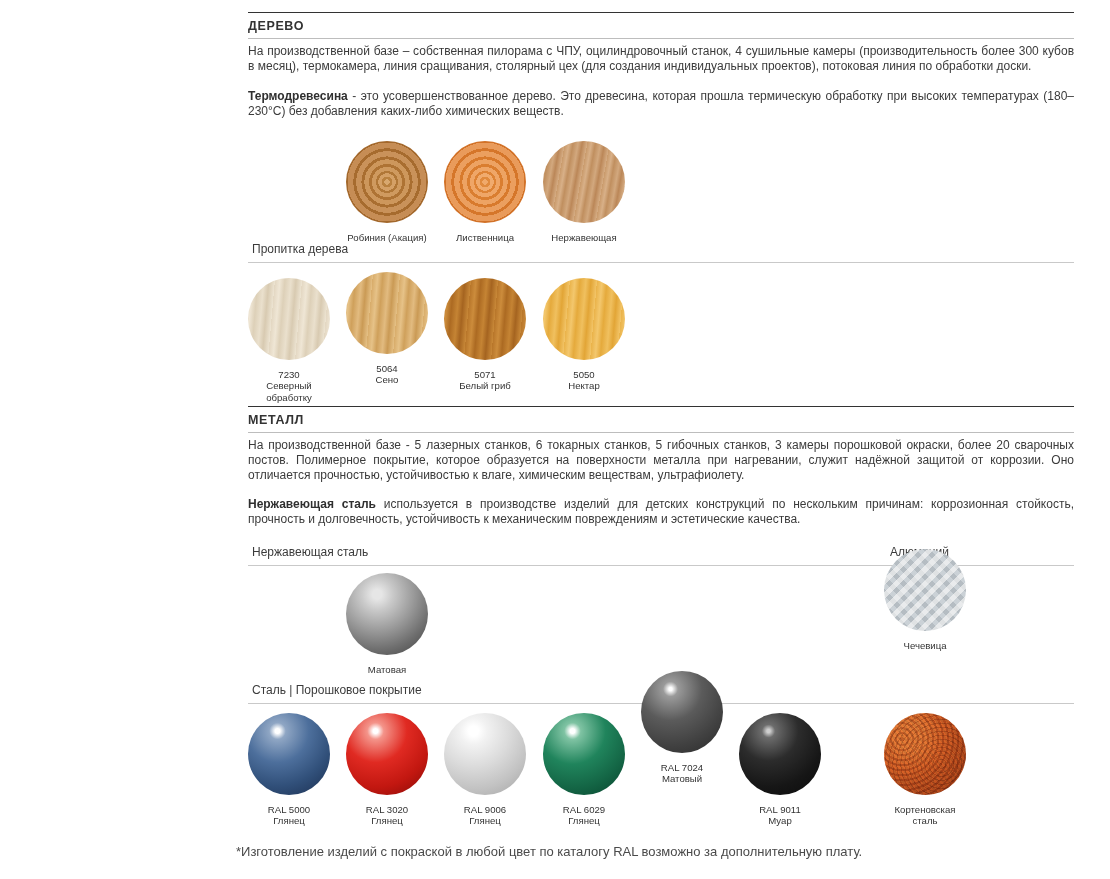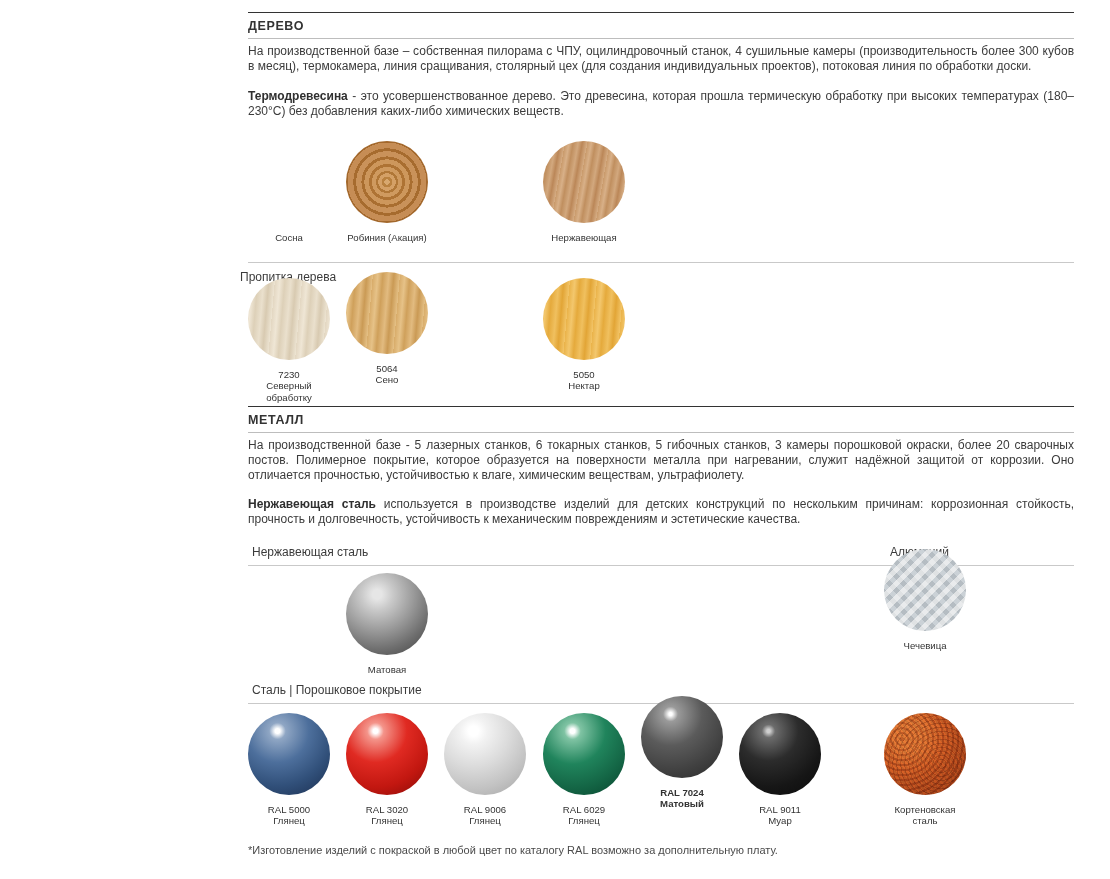--- a/index.html
+++ b/index.html
@@ -152,65 +152,70 @@
     mix-blend-mode:multiply;
   }
   .cheche{
     background:
       repeating-linear-gradient(45deg, #cfd3d6 0 5px, #b9bec2 5px 10px),
       repeating-linear-gradient(-45deg, rgba(255,255,255,.55) 0 5px, rgba(120,125,130,.35) 5px 10px);
     background-blend-mode:overlay;
   }
 
   .footnote{
-    position:absolute;left:248px;font-size:11px;color:#4a4a4a;
+    position:absolute;left:236px;font-size:13px;color:#4a4a4a;
   }
 </style>
 </head>
 <body>
 
 <div class="page">
 
   <div class="section-head" style="top:12px;">
     <div class="rule-top"></div>
     <div class="title">ДЕРЕВО</div>
     <div class="rule-bot"></div>
   </div>
 
   <div class="para" style="top:44px;">На производственной базе – собственная пилорама с ЧПУ, оцилиндровочный станок, 4 сушильные камеры (производительность более 300 кубов в месяц), термокамера, линия сращивания, столярный цех (для создания индивидуальных проектов), потоковая линия по обработки доски.</div>
 
   <div class="para" style="top:89px;"><b>Термодревесина</b><span> - это усовершенствованное дерево. Это древесина, которая прошла термическую обработку при высоких температурах (180–230°C) без добавления каких-либо химических веществ.</span></div>
 
-  <div class="swatch" style="left:248px;top:141px;">
-    <div class="disc ring-sosna"></div>
-    <div class="cap">Сосна</div>
-  </div>
   <div class="swatch" style="left:346px;top:141px;">
     <div class="disc ring-robinia"></div>
     <div class="cap">Робиния (Акация)</div>
   </div>
+  <div class="swatch" style="left:444px;top:141px;">
+    <div class="disc ring-listv"></div>
+    <div class="cap">Лиственница</div>
+  </div>
   <div class="swatch" style="left:543px;top:141px;">
     <div class="disc wood-termo"></div>
     <div class="cap">Нержавеющая</div>
   </div>
 
-  <div class="sublabel" style="left:240px;top:242px;margin-top:28px;">Пропитка дерева</div>
+  <div class="sublabel" style="left:252px;top:242px;">Пропитка дерева</div>
   <div class="sublabel-underline" style="left:248px;top:262px;width:826px;"></div>
 
   <div class="swatch" style="left:248px;top:278px;">
     <div class="disc wood-5080"></div>
     <div class="cap">7230</div>
     <div class="cap" style="margin-top:0">Северный</div>
     <div class="cap" style="margin-top:0">обработку</div>
   </div>
   <div class="swatch" style="left:346px;top:272px;">
     <div class="disc wood-5064"></div>
     <div class="cap">5064</div>
     <div class="cap" style="margin-top:0">Сено</div>
   </div>
+  <div class="swatch" style="left:444px;top:278px;">
+    <div class="disc wood-5071"></div>
+    <div class="cap">5071</div>
+    <div class="cap" style="margin-top:0">Белый гриб</div>
+  </div>
   <div class="swatch" style="left:543px;top:278px;">
     <div class="disc wood-5050"></div>
     <div class="cap">5050</div>
     <div class="cap" style="margin-top:0">Нектар</div>
   </div>
 
   <div class="section-head" style="top:406px;">
     <div class="rule-top"></div>
     <div class="title">МЕТАЛЛ</div>
     <div class="rule-bot"></div>
@@ -249,21 +254,21 @@
   <div class="swatch" style="left:444px;top:713px;">
     <div class="disc sphere-white"></div>
     <div class="cap">RAL 9006</div>
     <div class="cap" style="margin-top:0">Глянец</div>
   </div>
   <div class="swatch" style="left:543px;top:713px;">
     <div class="disc sphere-green"></div>
     <div class="cap">RAL 6029</div>
     <div class="cap" style="margin-top:0">Глянец</div>
   </div>
-  <div class="swatch" style="left:641px;top:696px;font-weight:bold;">
+  <div class="swatch" style="left:641px;top:671px;">
     <div class="disc sphere-grey"></div>
     <div class="cap">RAL 7024</div>
     <div class="cap" style="margin-top:0">Матовый</div>
   </div>
   <div class="swatch" style="left:739px;top:713px;">
     <div class="disc sphere-black"></div>
     <div class="cap">RAL 9011</div>
     <div class="cap" style="margin-top:0">Муар</div>
   </div>
   <div class="swatch" style="left:884px;top:713px;">

